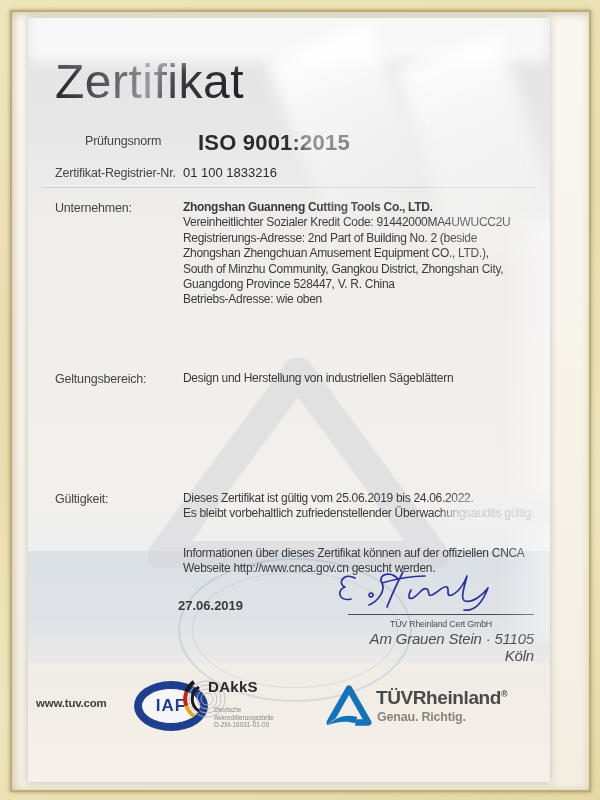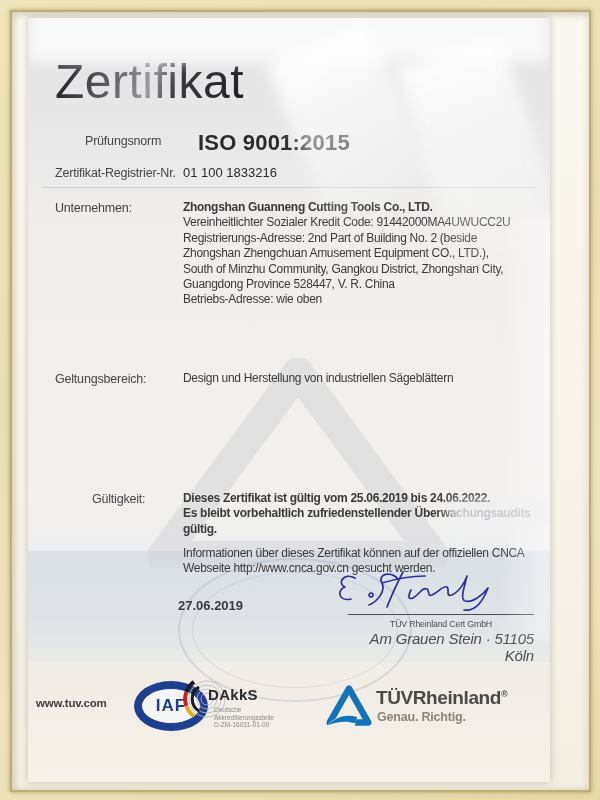--- a/index.html
+++ b/index.html
@@ -43,35 +43,35 @@
     -webkit-background-clip:text;background-clip:text;-webkit-text-fill-color:transparent;color:#3a3a3c;}
   .lbl{font-size:12.5px;color:#454547;letter-spacing:-.2px;}
   .val-norm{left:170px;top:112px;font-size:22px;font-weight:bold;color:#2b2b2d;letter-spacing:.2px;}
   .val-reg{left:155px;top:147px;font-size:13px;font-weight:normal;color:#2b2b2d;}
   .divider{position:absolute;left:14px;top:169px;width:494px;height:1px;background:#c3c3c7;opacity:.65;z-index:10;}
   .body-txt{font-size:12px;line-height:15.4px;color:#3a3a3c;letter-spacing:-.3px;}
   .bold{font-weight:bold;}
   .company-block{left:155px;top:182px;width:380px;}
   .scope-val{left:155px;top:353px;width:380px;}
   .audit-txt{left:155px;top:405px;width:340px;}
-  .valid-block{left:155px;top:473px;width:370px;font-weight:bold;}
+  .valid-block{left:155px;top:473px;width:370px;}
   .info-txt{left:155px;top:528px;width:372px;}
   .date-txt{left:150px;top:580px;font-size:13px;font-weight:bold;color:#3a3a3c;}
   .sig-svg{position:absolute;left:305px;top:548px;z-index:12;}
   .sig-line{position:absolute;left:320px;top:596px;width:186px;height:1px;background:#4a4a50;z-index:11;}
   .sig-org{left:320px;top:601px;width:186px;text-align:center;font-size:8.8px;color:#4e4e52;letter-spacing:-.2px;}
   .sig-addr{left:320px;top:612px;width:186px;text-align:right;font-size:15px;color:#4e4e52;letter-spacing:-.2px;font-style:italic;}
   
   .tuvcom{left:8px;top:679px;font-size:11.5px;font-weight:bold;color:#3d3d3f;letter-spacing:-.2px;}
   .iaf{left:106px;top:663px;width:74px;height:50px;border-radius:50%;background:#1e3f8f;
     display:flex;align-items:center;justify-content:center;}
   .iaf-inner{width:58px;height:34px;border-radius:50%;background:#f6f6f8;border:1px solid #1e3f8f;
     display:flex;align-items:center;justify-content:center;font-size:17px;font-weight:bold;color:#1e3f8f;letter-spacing:1px;}
   .dakks{left:152px;top:660px;width:130px;height:66px;}
-  .dakks-name{position:absolute;left:28px;top:8px;font-size:15px;font-weight:bold;color:#2a2a2c;letter-spacing:.3px;}
+  .dakks-name{position:absolute;left:28px;top:0;font-size:15px;font-weight:bold;color:#2a2a2c;letter-spacing:.3px;}
   .dakks-sub{position:absolute;left:34px;top:28px;font-size:6.5px;line-height:7.5px;color:#8a8a8a;}
   .tuv-logo{left:298px;top:665px;width:210px;height:58px;}
   .tuv-brand{position:absolute;left:50px;top:4px;font-size:19px;font-weight:bold;color:#4a4a48;letter-spacing:-.4px;}
   .tuv-brand sup{font-size:9px;}
   .tuv-tag{position:absolute;left:51px;top:27px;font-size:12.5px;font-weight:bold;color:#8d8478;letter-spacing:-.2px;}
 </style>
 </head>
 <body>
 
 <div class="mat"></div>
@@ -101,21 +101,21 @@
     <div>Zhongshan Zhengchuan Amusement Equipment CO., LTD.),</div>
     <div>South of Minzhu Community, Gangkou District, Zhongshan City,</div>
     <div>Guangdong Province 528447, V. R. China</div>
     <div>Betriebs-Adresse: wie oben</div>
   </div>
 
   <div class="layer lbl" style="left:27px;top:354px;">Geltungsbereich:</div>
   <div class="layer body-txt scope-val">Design und Herstellung von industriellen Sägeblättern</div>
 
 
-  <div class="layer lbl" style="left:27px;top:474px;margin-left:37px;">Gültigkeit:</div>
+  <div class="layer lbl" style="left:27px;top:474px;">Gültigkeit:</div>
   <div class="layer body-txt valid-block">
     <div>Dieses Zertifikat ist gültig vom 25.06.2019 bis 24.06.2022.</div>
     <div>Es bleibt vorbehaltlich zufriedenstellender Überwachungsaudits gültig.</div>
   </div>
   <div class="layer body-txt info-txt">Informationen über dieses Zertifikat können auf der offiziellen CNCA Webseite http://www.cnca.gov.cn gesucht werden.</div>
 
   <div class="layer date-txt">27.06.2019</div>
   <svg class="sig-svg" width="190" height="48" viewBox="0 0 190 48">
     <path d="M22 12 C10 6 4 18 12 21 C3 24 6 36 18 33 M38 31 a2 2 0 1 1 .1 0
              M66 14 C58 4 44 8 49 17 C53 25 44 36 36 39 M49 17 C66 12 80 10 92 10

